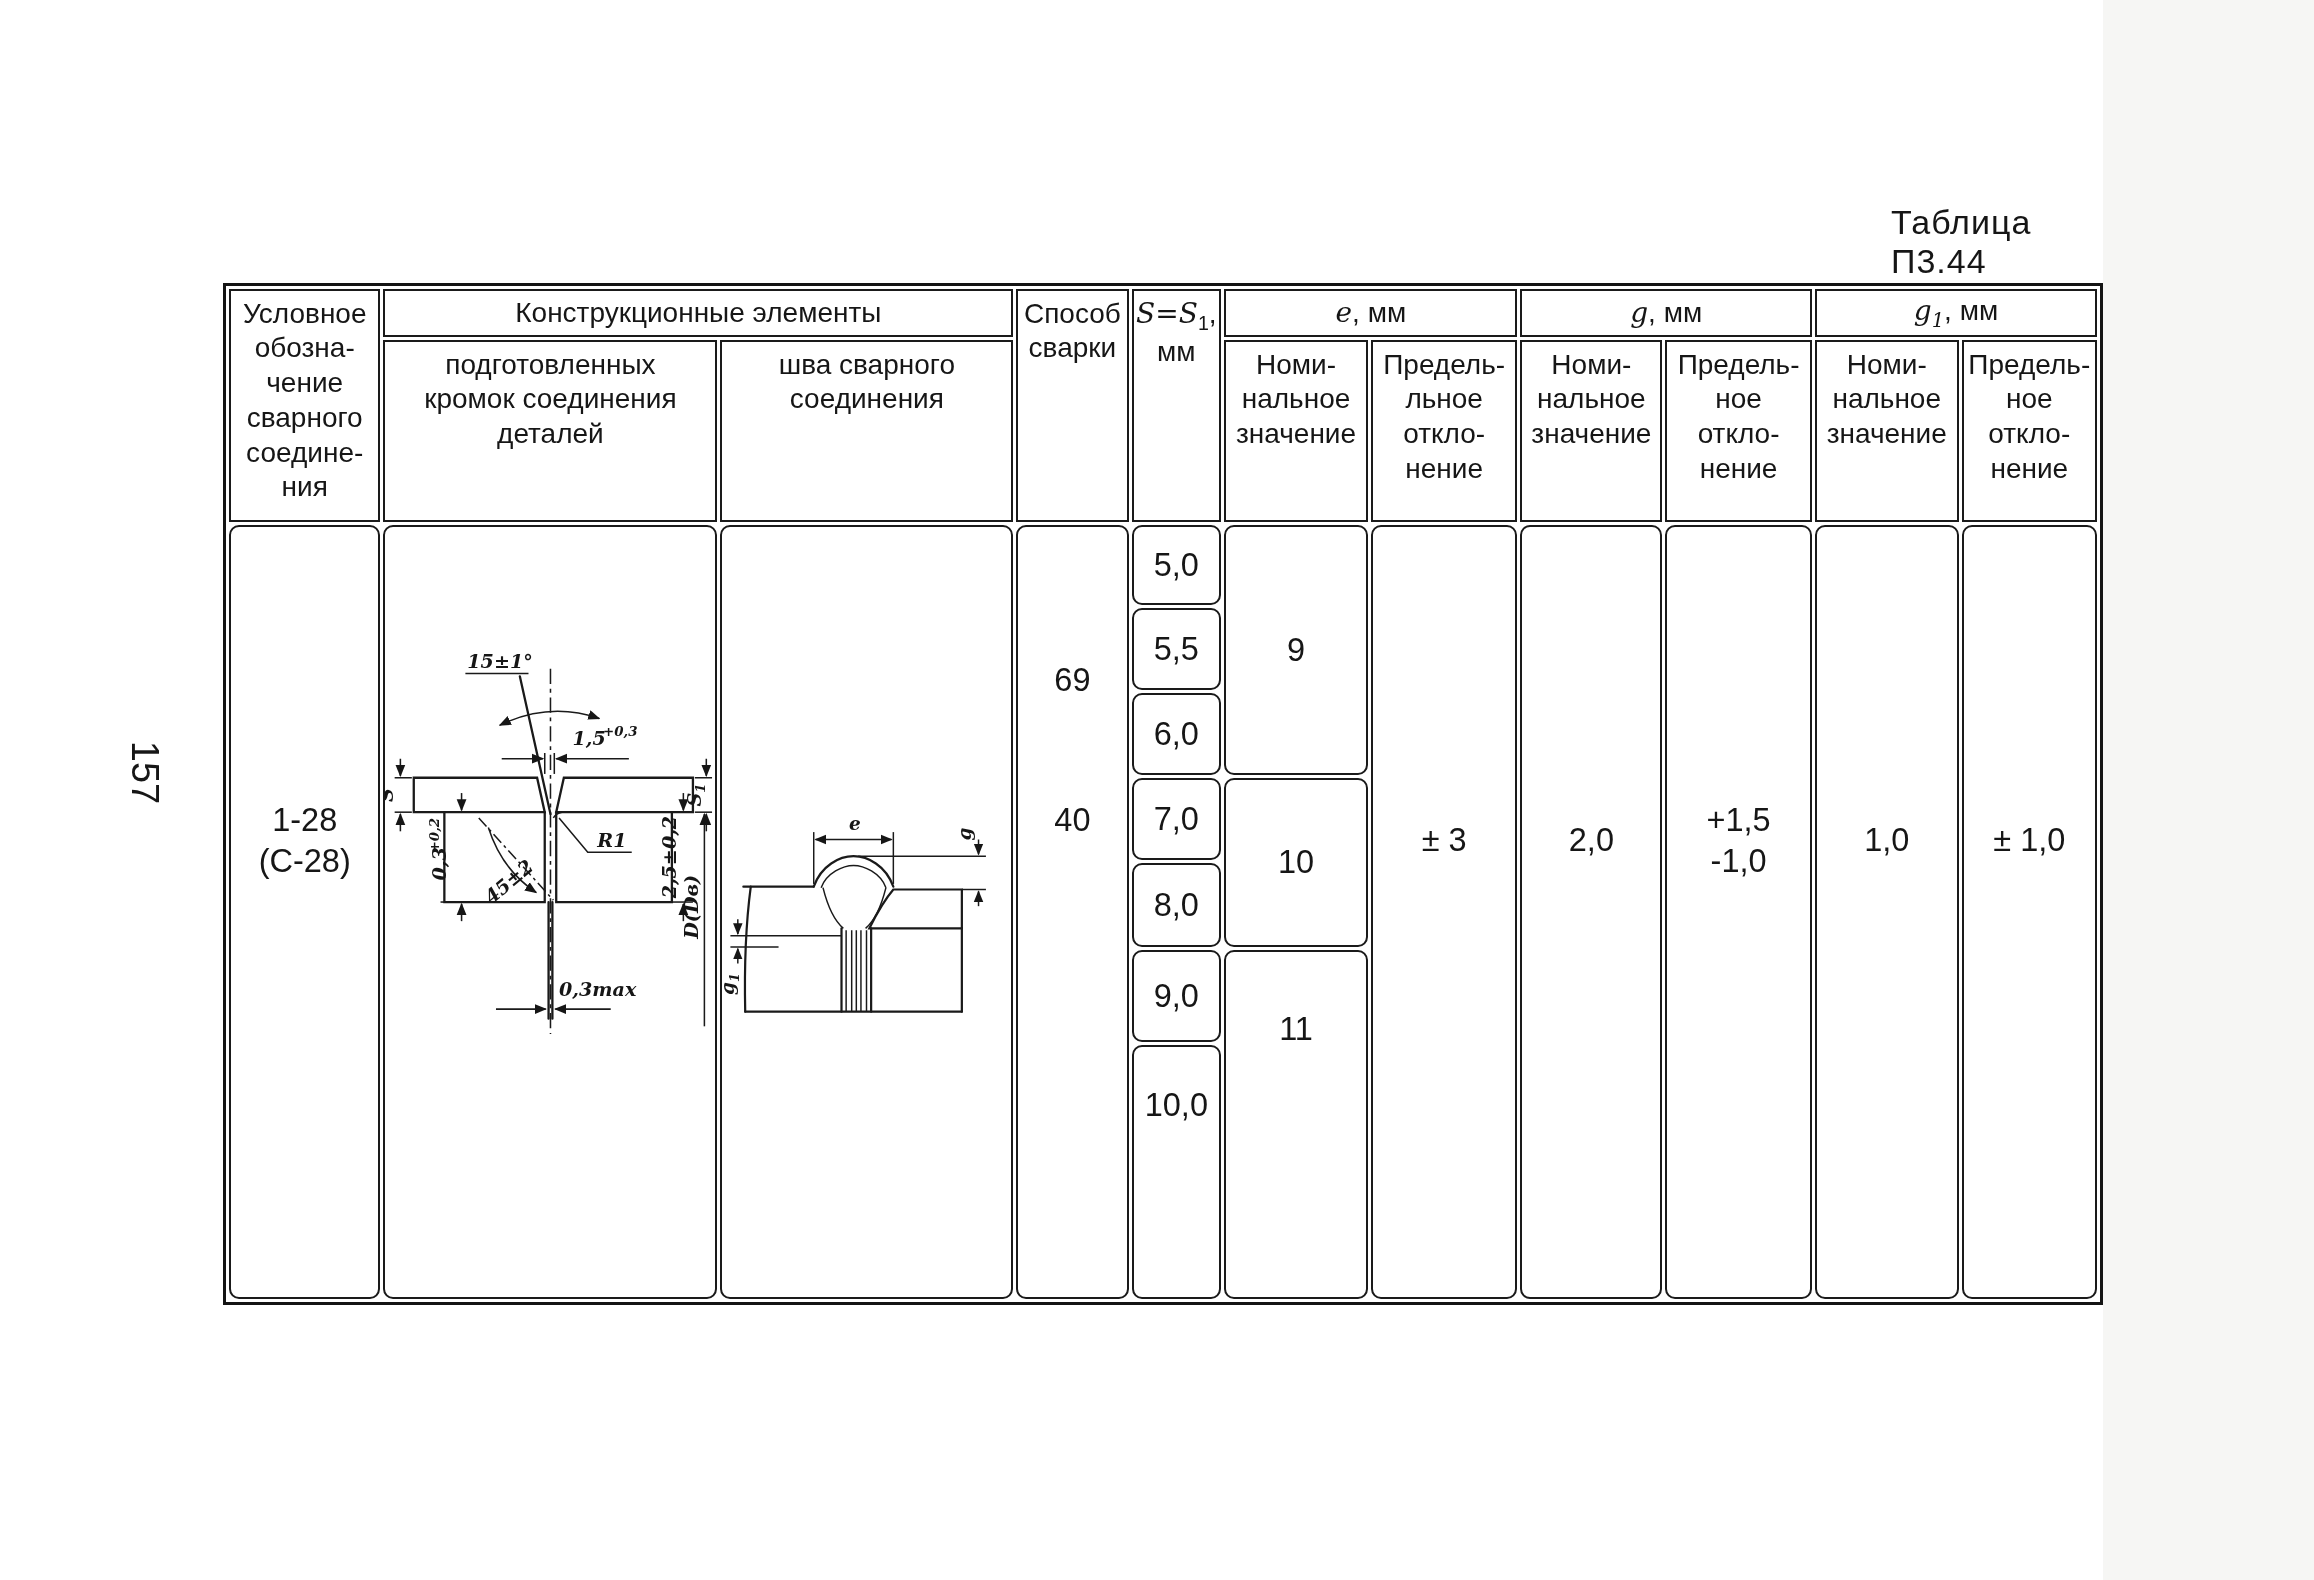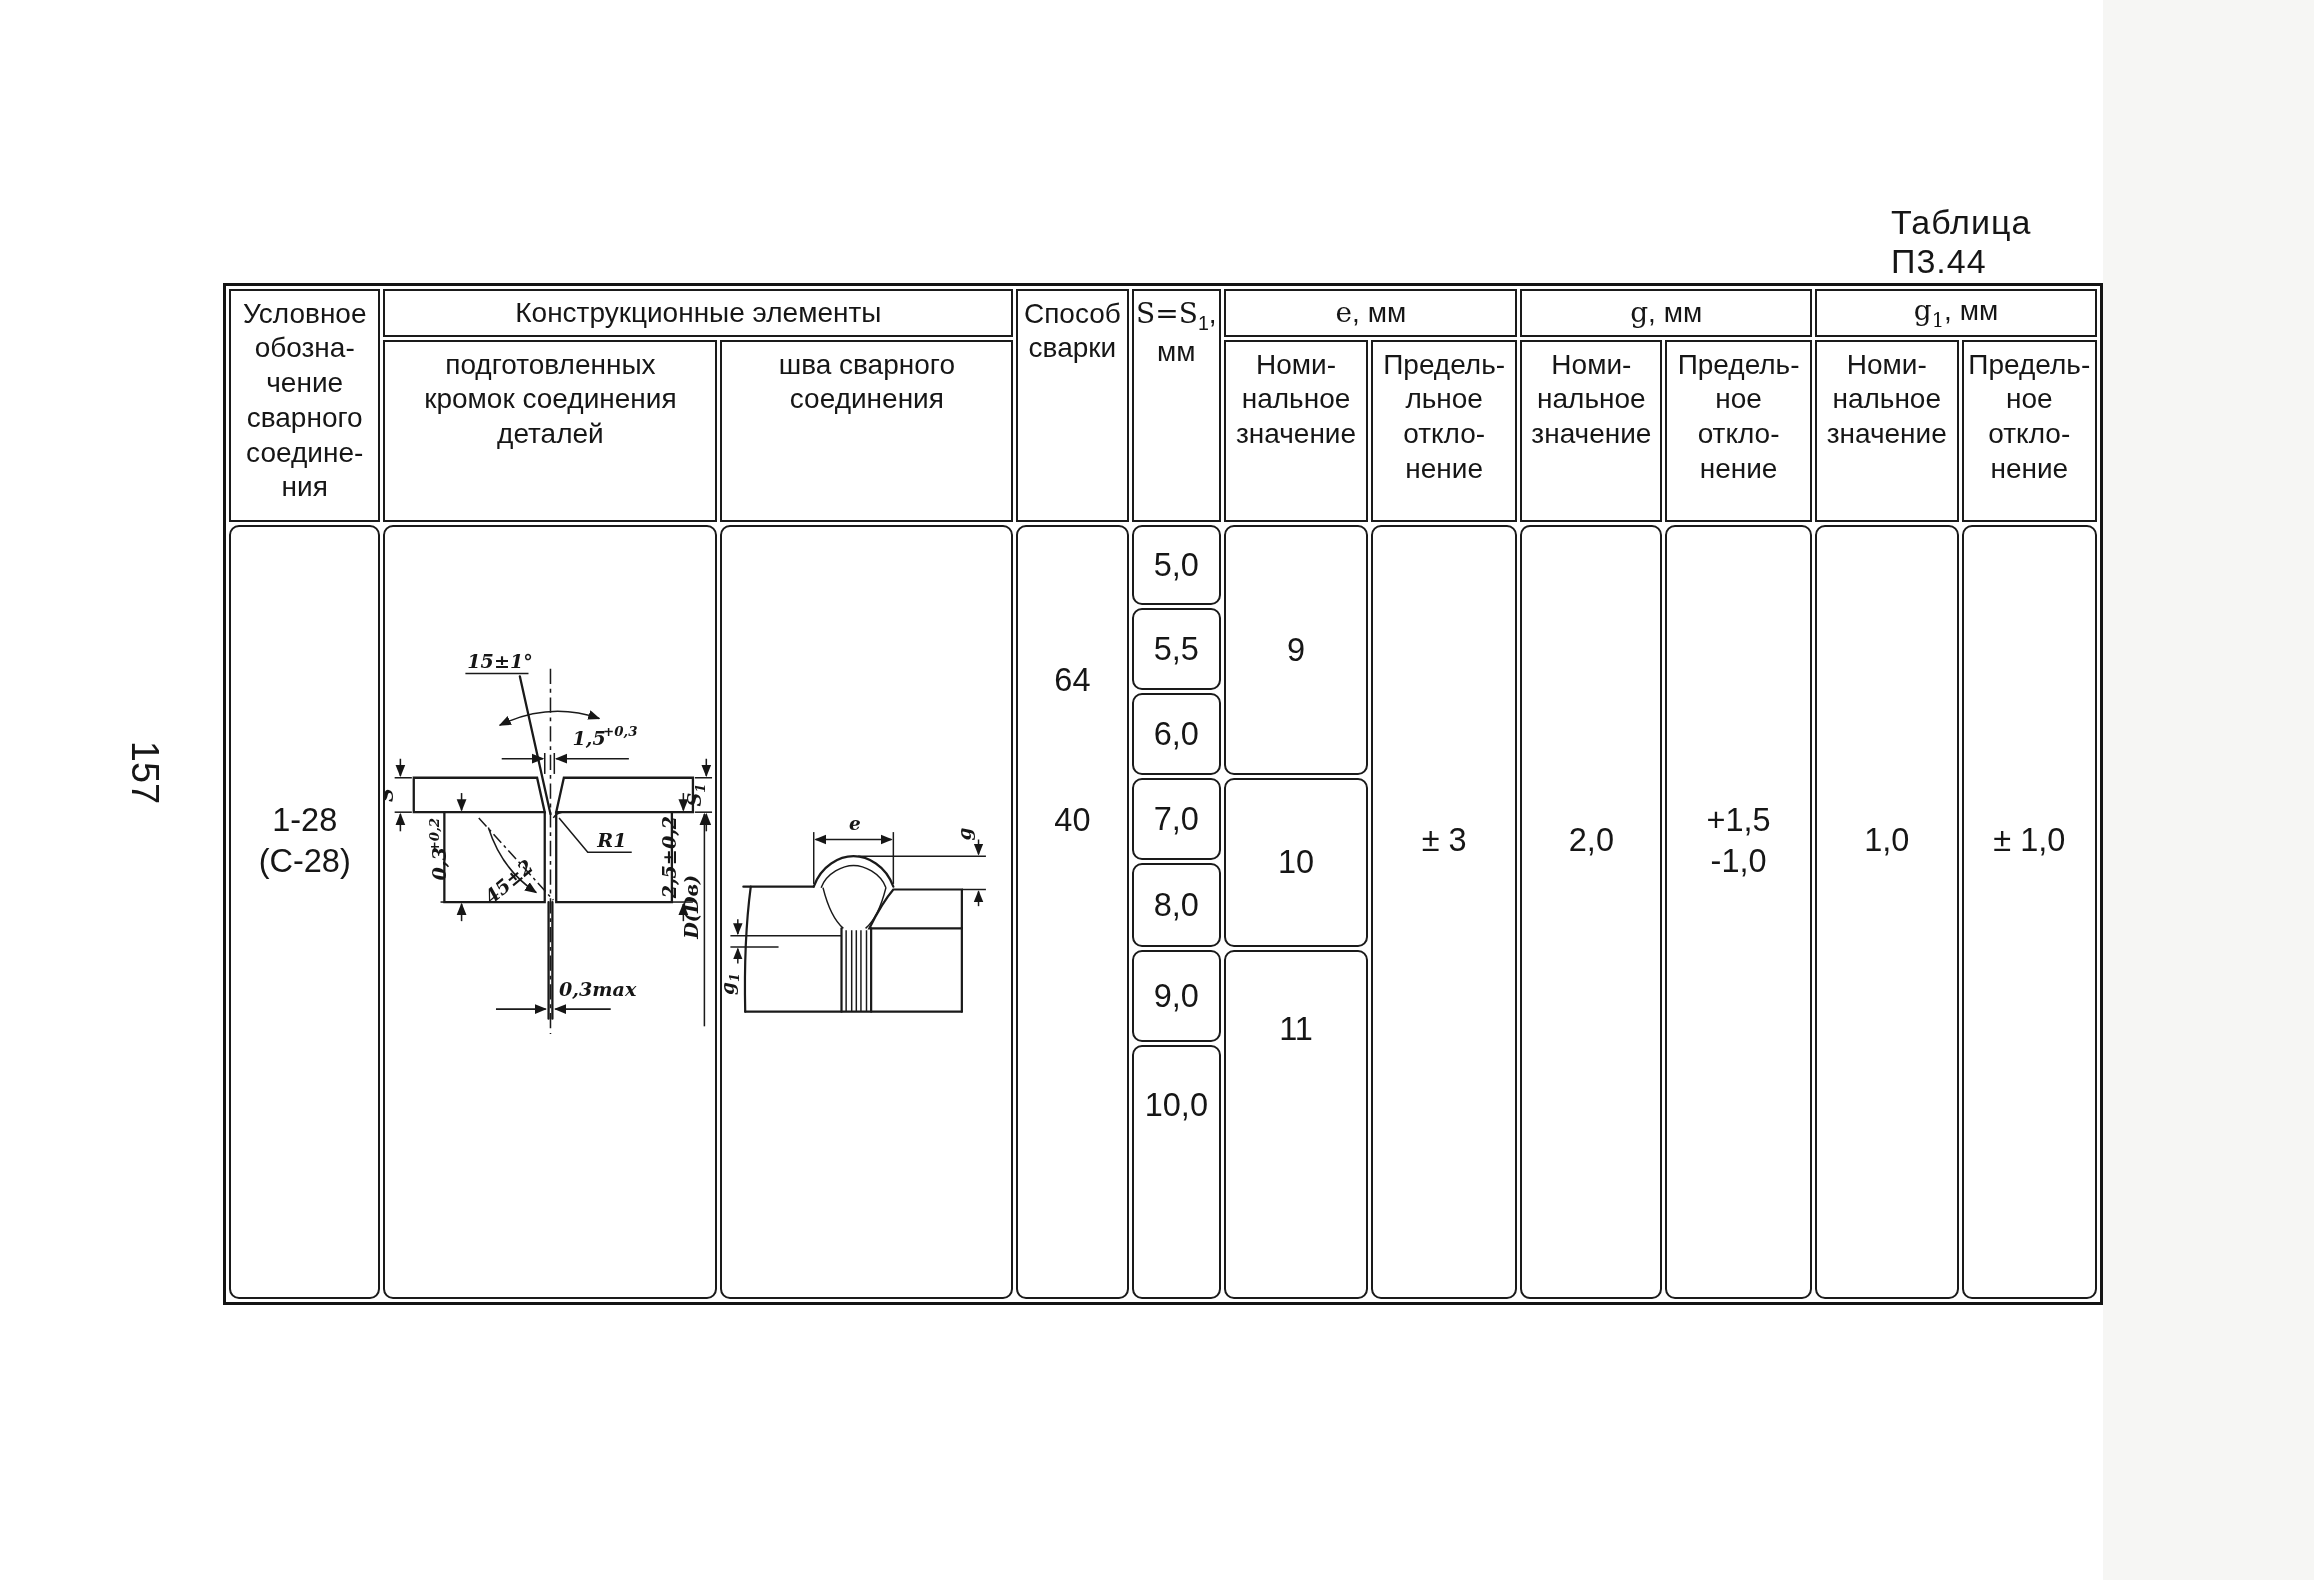--- a/index.html
+++ b/index.html
@@ -26,21 +26,21 @@
   }
   th{font-size:28px;line-height:1.24;}
   td{font-size:32.5px;line-height:1.25;border-radius:10px;}
   .vtop{vertical-align:top !important;padding-top:5.7px !important;}
   .lift{padding-bottom:143px !important;}
   .padtop60{vertical-align:top !important;padding-top:57px !important;}
   .padtop40{vertical-align:top !important;padding-top:38px !important;}
   .methodcell{vertical-align:top !important;padding-top:92px !important;}
   .methodcell .mv{margin-bottom:59px;}
   .drawcell{vertical-align:top !important;padding-top:9.6px !important;margin-top:40px;}
-  .sym{font-family:"DejaVu Serif","DejaVu Sans",serif;}
+  .sym{font-family:"DejaVu Serif","DejaVu Sans",serif;font-style:italic;}
   sub{font-size:70%;}
   svg .ln{stroke:#1a1a1a;stroke-width:2.4;fill:none;stroke-linecap:round;}
   svg .thin{stroke:#1a1a1a;stroke-width:1.6;fill:none;}
   svg .dim{font-family:"DejaVu Serif",serif;font-style:italic;font-weight:bold;
            font-size:20px;fill:#161616;}
   svg .dimsm{font-family:"DejaVu Serif",serif;font-style:italic;font-weight:bold;
            font-size:14px;fill:#161616;}
   .d2wrap{margin-top:177px;}
 </style>
 </head>
@@ -238,21 +238,21 @@
           <text class="dim" font-size="22" text-anchor="middle" transform="rotate(-90 268 38)" x="268" y="38">g</text>
 
           <line class="thin" x1="16" y1="130" x2="16" y2="146" marker-end="url(#arr2)"></line>
           <line class="thin" x1="16" y1="178" x2="16" y2="162" marker-end="url(#arr2)"></line>
           <text class="dim" font-size="22" text-anchor="middle" transform="rotate(-90 12 200)" x="12" y="200"><tspan>g</tspan><tspan dy="5" font-size="70%">1</tspan></text>
         </svg>
         </div>
       </td>
 
       <td rowspan="7" class="methodcell">
-        <div class="mv">64</div>
+        <div class="mv">69</div>
         <div class="mv">40</div>
       </td>
 
       <td>5,0</td>
       <td rowspan="3">9</td>
       <td rowspan="7" class="lift">± 3</td>
       <td rowspan="7" class="lift">2,0</td>
       <td rowspan="7" class="lift">+1,5
 -1,0</td>
       <td rowspan="7" class="lift">1,0</td>

